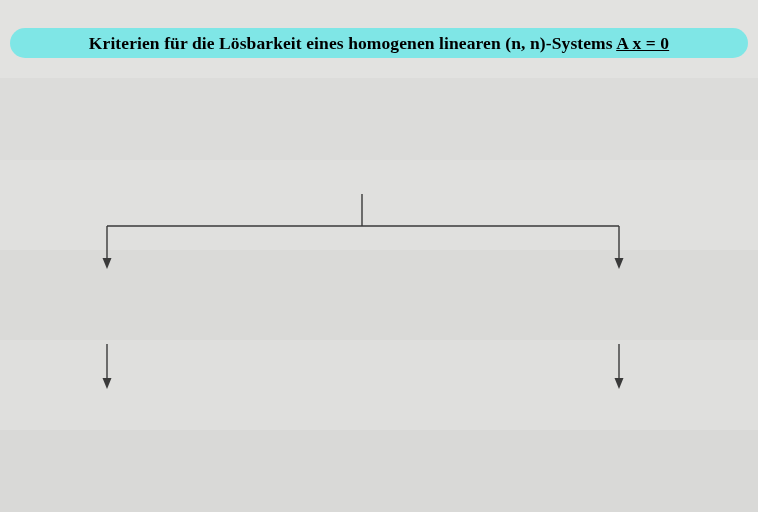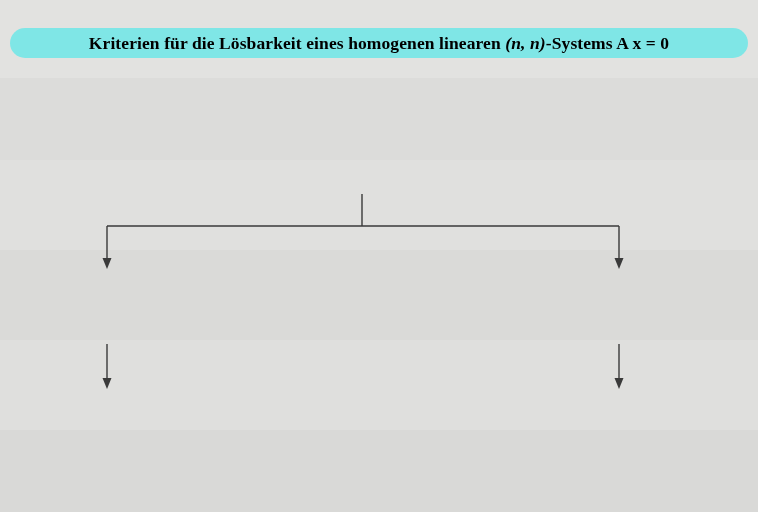--- a/index.html
+++ b/index.html
@@ -45,23 +45,23 @@
     display: flex;
     align-items: center;
     justify-content: center;
   }
   .title-text {
     font-size: 17.5px;
     font-weight: bold;
     letter-spacing: 0.1px;
     white-space: nowrap;
   }
-  .title-text .it { font-style: italic; font-weight: bold; }
+  .title-text .it { font-weight: bold; }
 
-  .b { font-weight: bold; }
+  .b { font-weight: bold; text-decoration: underline; }
 
   svg.connectors {
     position: absolute;
     left: 0; top: 0;
     width: 758px;
     height: 512px;
     pointer-events: none;
     z-index: 2;
   }
 </style>

